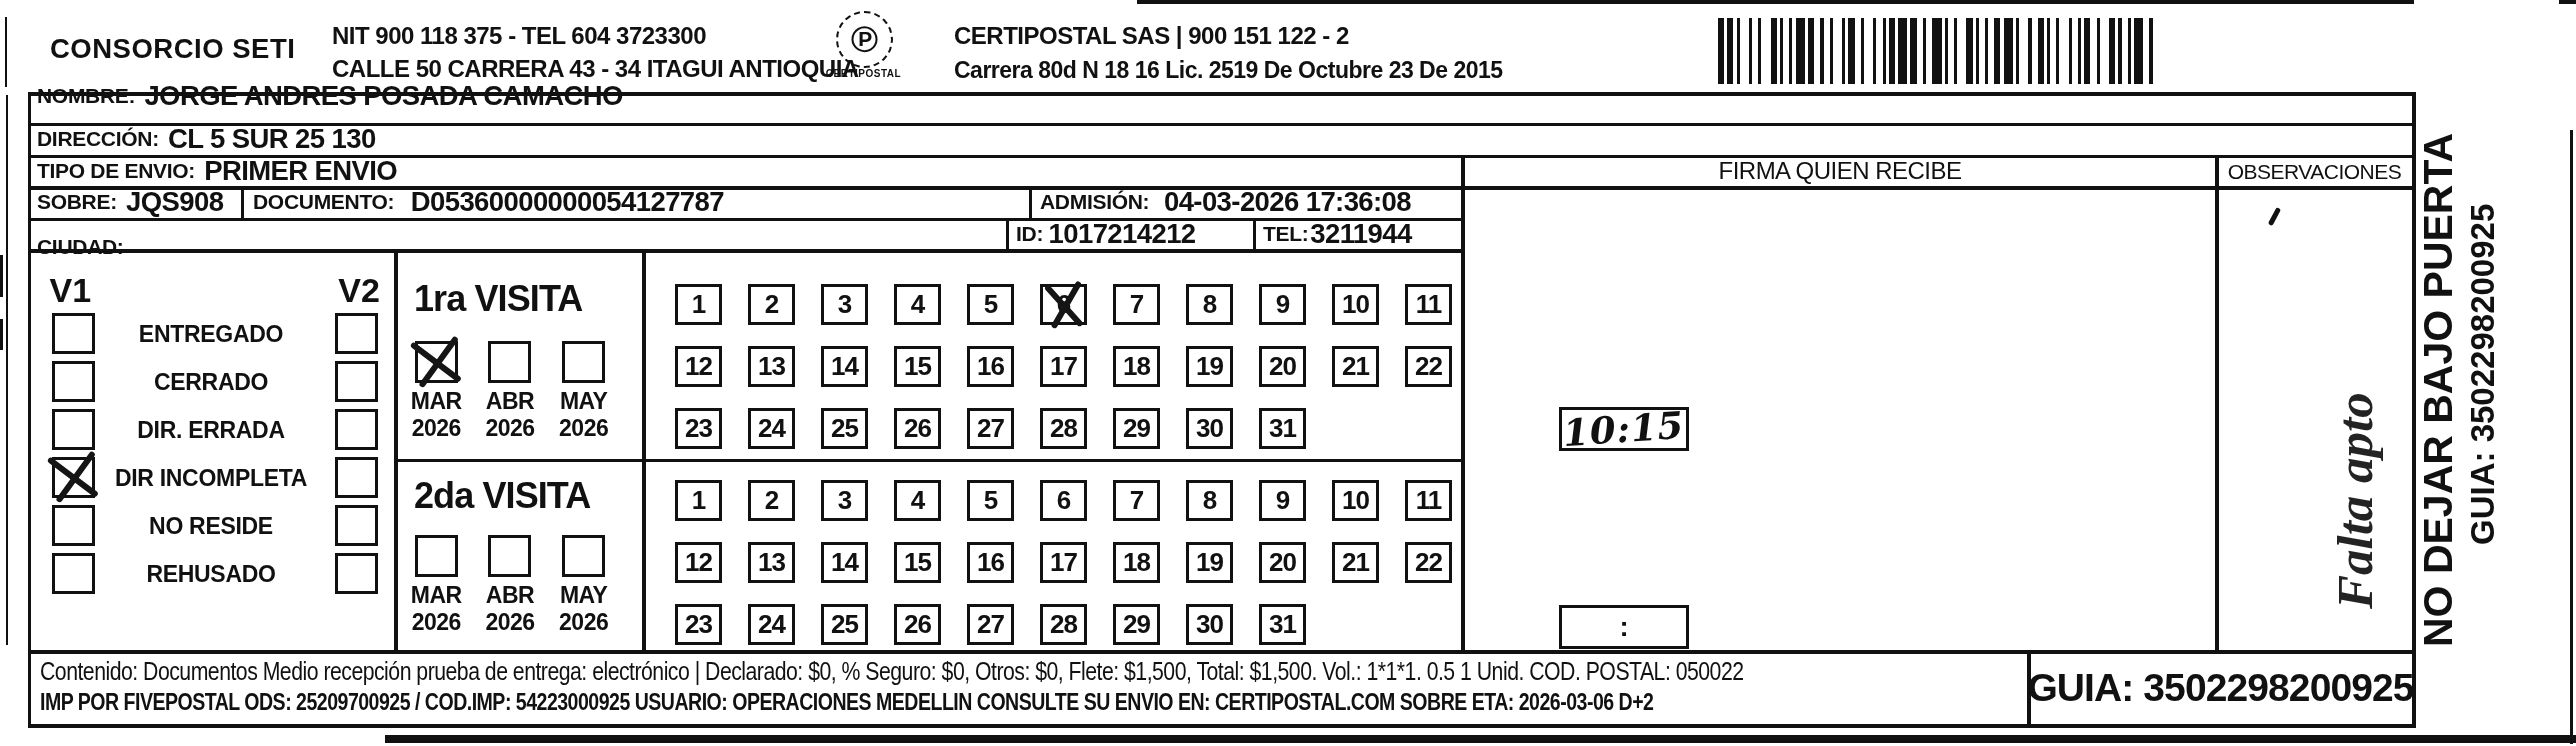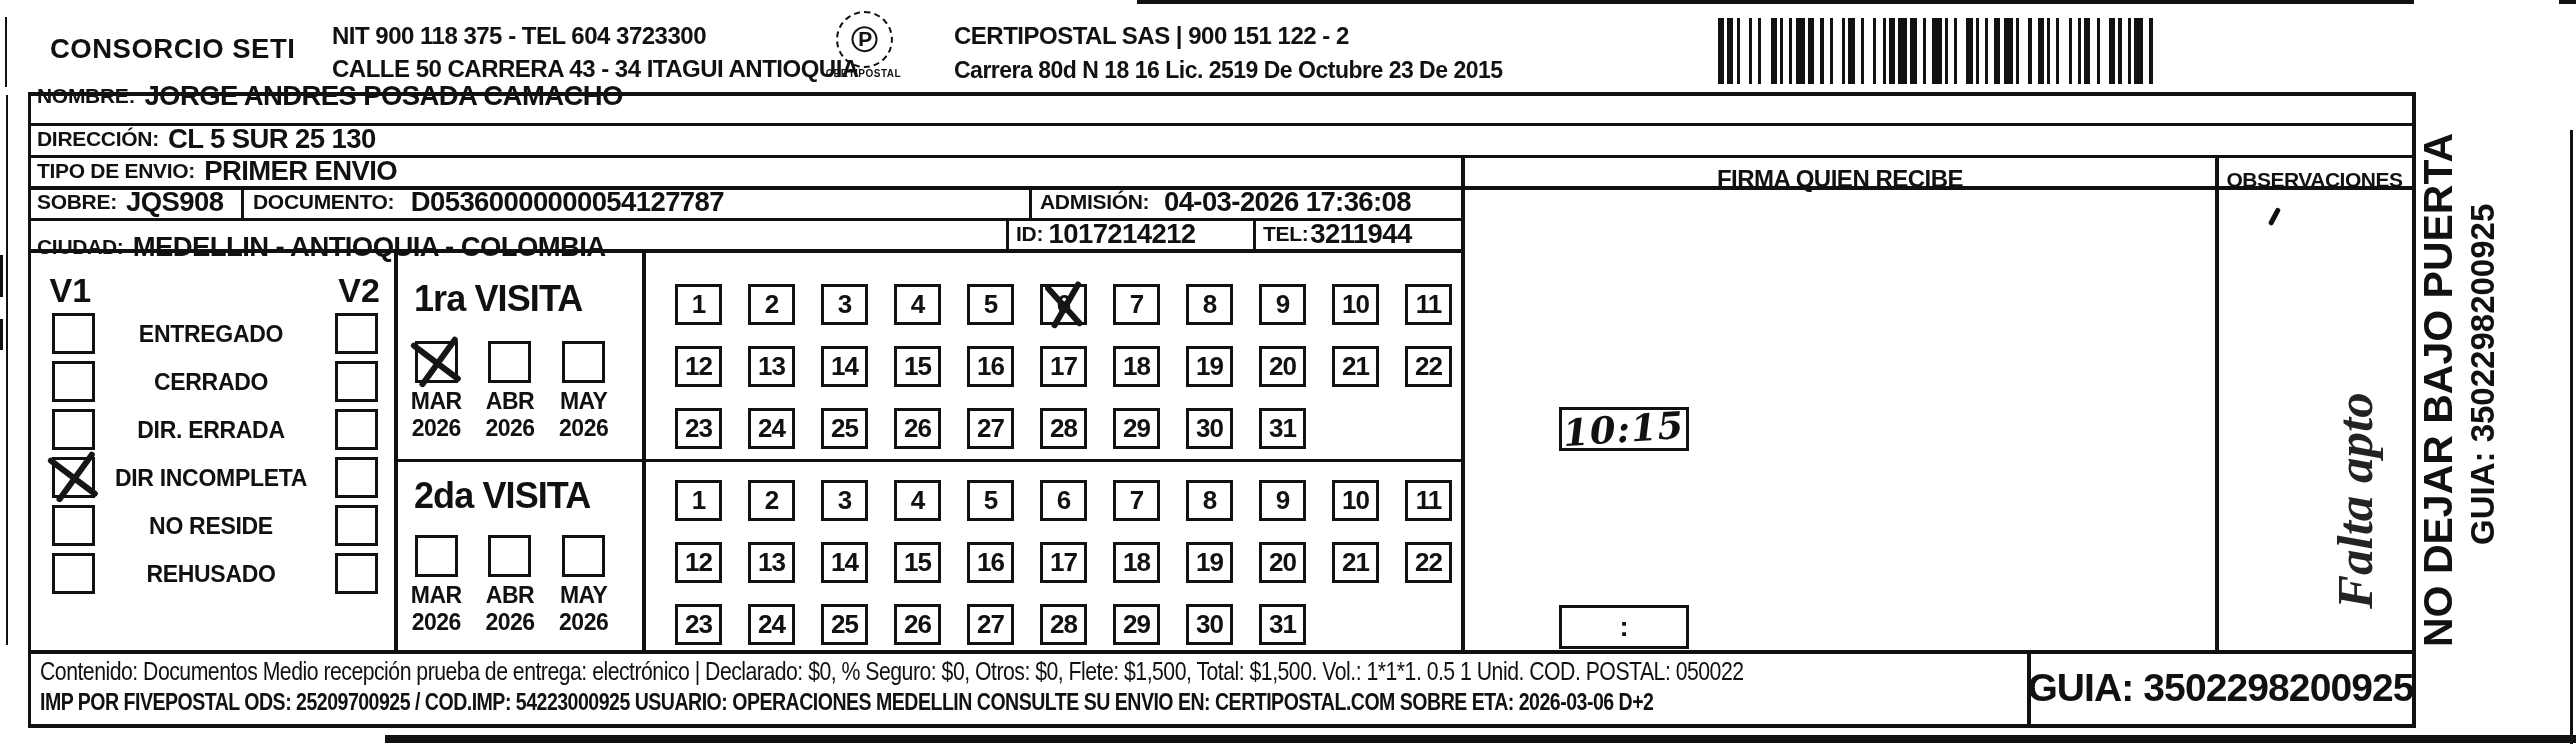--- a/index.html
+++ b/index.html
@@ -18,21 +18,21 @@
   .logo-text{font-size:10px;font-weight:bold;letter-spacing:0.5px;text-align:center;width:101px;}
   .barcode{position:absolute;overflow:hidden;display:flex;align-items:stretch;}
   .barcode span{display:block;height:100%;flex:0 0 auto;}
   .barcode .br{background:#111;}
   .barcode .sp{background:#fff;}
   
   .inforow{position:absolute;display:flex;align-items:center;white-space:nowrap;}
   .lbl{font-size:21px;font-weight:bold;letter-spacing:-0.3px;}
   .val{font-size:27.5px;font-weight:600;letter-spacing:-0.6px;margin-left:9.2px;}
   .cellhdr{position:absolute;display:flex;align-items:center;justify-content:center;
-    font-size:24px;font-weight:bold;letter-spacing:-0.5px;margin-top:8px;}
+    font-size:24px;font-weight:normal;letter-spacing:-0.5px;}
   
   .stat-host{position:absolute;left:27.5px;top:249px;width:367px;height:301px;}
   .vhdr{position:absolute;top:22px;font-size:34px;font-weight:bold;}
   .stat-rows{position:absolute;left:0;top:61px;right:0;}
   .stat-row{position:relative;height:48px;}
   .stat-row .label{position:absolute;left:0;right:0;top:0;bottom:0;display:flex;
     align-items:center;justify-content:center;font-size:23px;font-weight:bold;letter-spacing:-0.3px;}
   .chk{position:absolute;width:43px;height:41px;border:3.7px solid #111;box-sizing:border-box;}
   .stat-row .v1{left:24px;top:2.8px;}
   .stat-row .v2{right:16.5px;top:2.8px;}
@@ -237,21 +237,20 @@
   <div class="inforow" style="left:253px;top:186px;height:32px;">
     <span class="lbl">DOCUMENTO:</span>
     <span class="val" style="margin-left:16.5px;">D05360000000054127787</span>
   </div>
   <div class="inforow" style="left:1040px;top:186px;height:32px;">
     <span class="lbl">ADMISIÓN:</span>
     <span class="val" style="margin-left:14.7px;">04-03-2026 17:36:08</span>
   </div>
   <div class="inforow" style="left:37px;top:231px;height:31px;">
     <span class="lbl">CIUDAD:</span>
-    <span class="val">MEDELLIN - ANTIOQUIA - COLOMBIA</span>
   </div>
   <div class="inforow" style="left:1016px;top:218px;height:31px;">
     <span class="lbl">ID:</span>
     <span class="val" style="margin-left:5.5px;">1017214212</span>
   </div>
   <div class="inforow" style="left:1263px;top:218px;height:31px;">
     <span class="lbl">TEL:</span>
     <span class="val" style="margin-left:1.8px;">3211944</span>
   </div>
 

